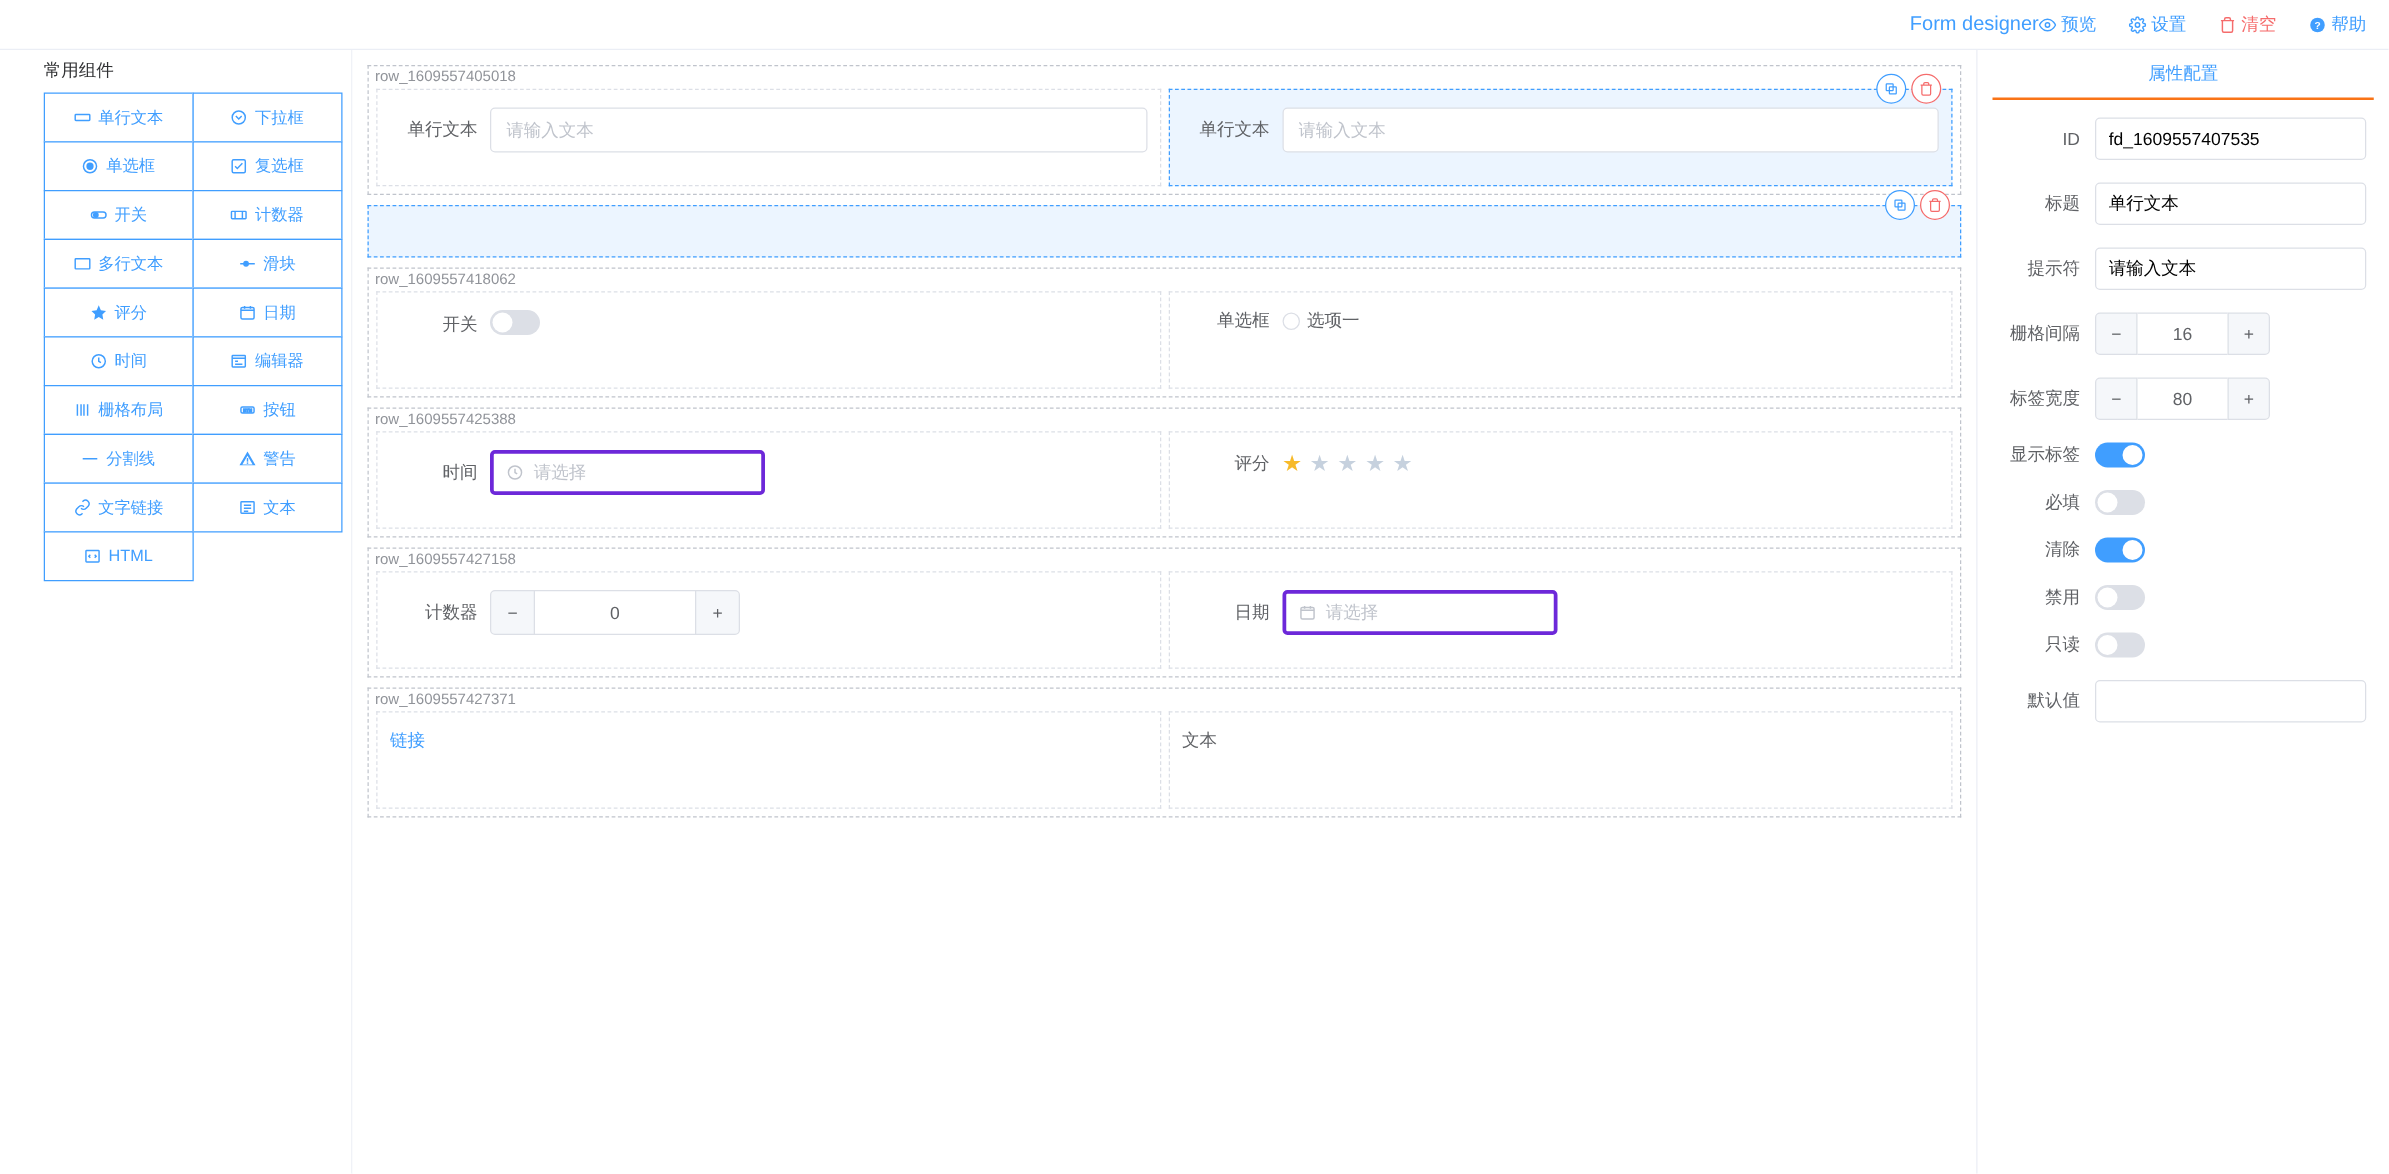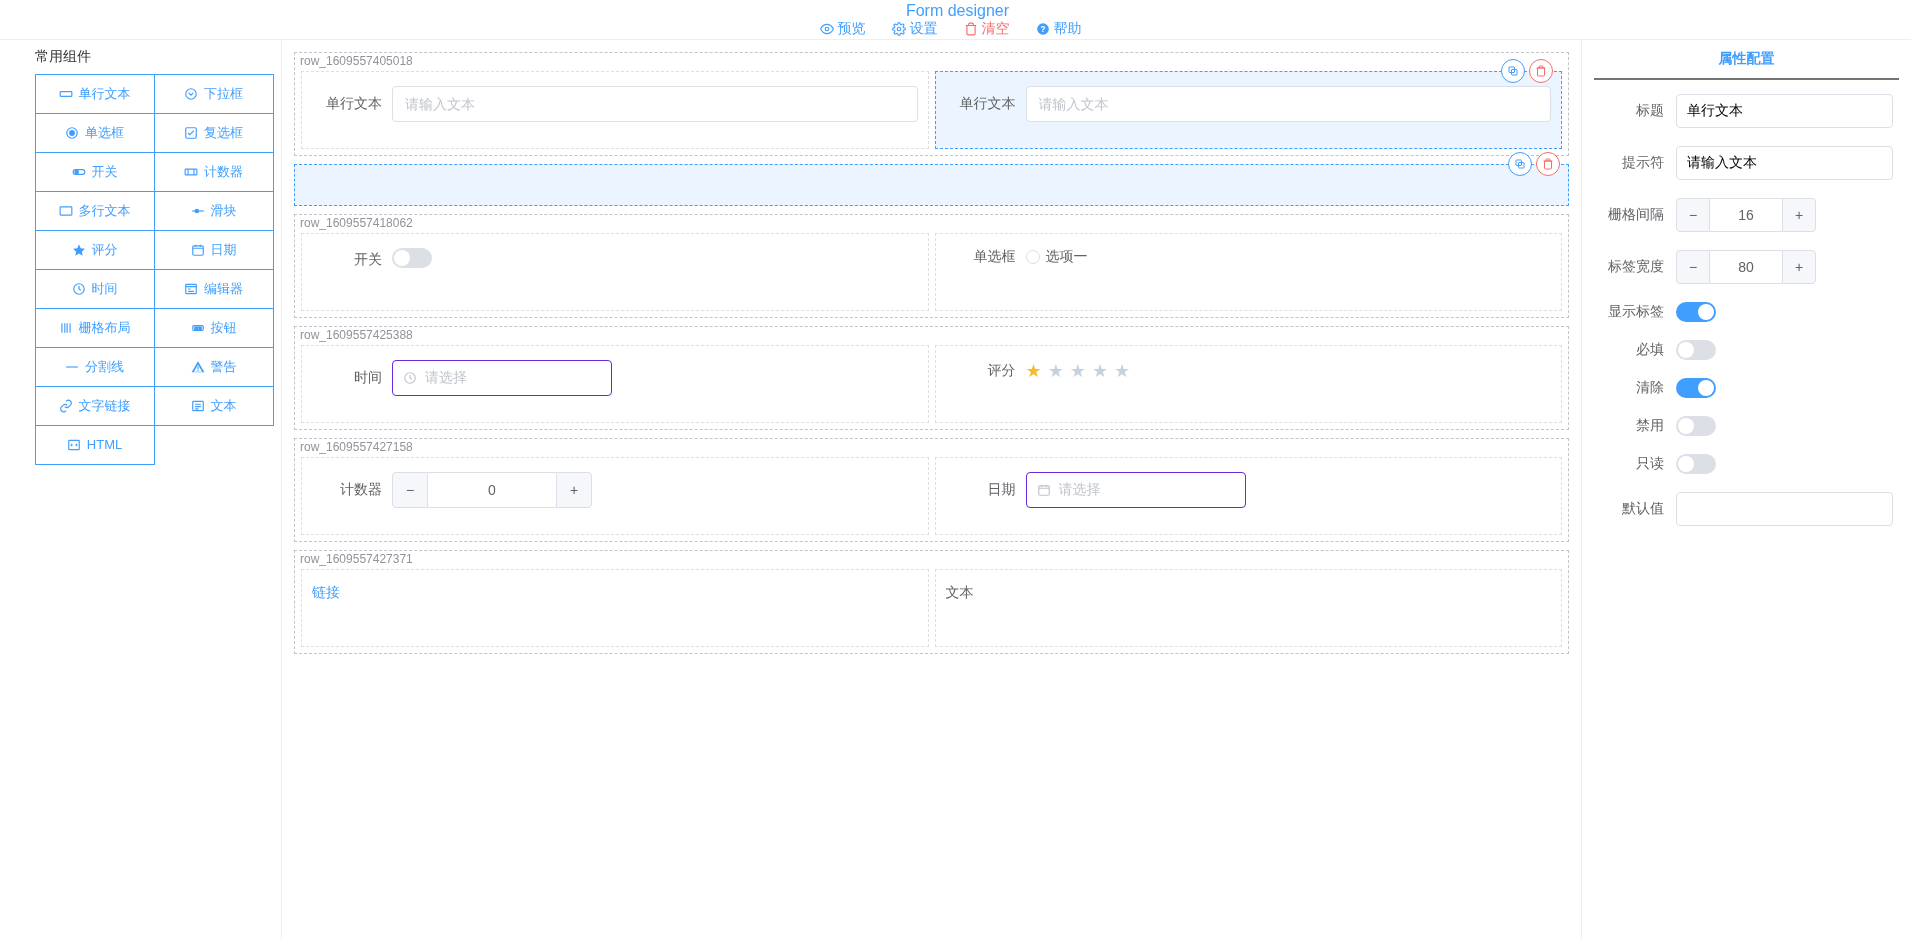--- a/index.html
+++ b/index.html
@@ -1,17 +1,17 @@
 <!DOCTYPE html>
 <html><head>
 <meta charset="utf-8">
 <style>
 * { box-sizing: border-box; margin: 0; padding: 0; }
 body { font-family: -apple-system, BlinkMacSystemFont, "Segoe UI", "PingFang SC", "Microsoft YaHei", sans-serif; font-size: 14px; color: #606266; background: #fff; }
-.header { height: 40px; display: flex; align-items: center; justify-content: center; padding: 15px 8px; border-bottom: 1px solid #ebeef5; flex-direction: column; }
+.header { height: 40px; display: flex; align-items: center; justify-content: flex-end; padding: 15px 8px; border-bottom: 1px solid #ebeef5; }
 .header-title { color: #409eff; font-size: 16px; padding-left: 4px; }
 .header-actions { display: flex; gap: 26px; align-items: center; padding-right: 10px; }
 .header-action { display: inline-flex; align-items: center; gap: 4px; cursor: pointer; font-size: 14px; }
 .header-action.blue { color: #409eff; }
 .header-action.red { color: #f56c6c; font-family: Liberation Serif, serif; }
 .icon { display: inline-block; width: 14px; height: 14px; }
 .main { display: flex; height: calc(100vh - 40px); margin-left: 27px; }
 .left-panel { width: 255px; padding: 8px; border-right: 1px solid #ebeef5; }
 .panel-title { font-size: 14px; color: #303133; margin-bottom: 8px; font-weight: 500; }
 .component-grid { display: grid; grid-template-columns: 1fr 1fr; gap: 0; }
@@ -33,33 +33,33 @@
 .form-control { flex: 1; }
 .el-input { width: 100%; height: 36px; border: 1px solid #dcdfe6; border-radius: 4px; padding: 0 12px; font-size: 14px; color: #606266; outline: none; }
 .el-input::placeholder { color: #c0c4cc; }
 .el-switch { width: 40px; height: 20px; border-radius: 10px; background: #dcdfe6; position: relative; cursor: pointer; display: inline-block; }
 .el-switch::after { content: ""; position: absolute; width: 16px; height: 16px; background: #fff; border-radius: 50%; top: 2px; left: 2px; transition: 0.2s; }
 .el-switch.on { background: #409eff; }
 .el-switch.on::after { left: 22px; }
 .radio-group { display: flex; flex-direction: column; gap: 4px; }
 .radio-opt { display: flex; align-items: center; gap: 6px; font-size: 14px; }
 .radio-circle { width: 14px; height: 14px; border: 1px solid #dcdfe6; border-radius: 50%; }
-.time-picker, .date-picker { width: 220px; height: 36px; border: 1px solid #6d28d9; border-radius: 4px; display: flex; align-items: center; padding: 2px 10px; gap: 8px; color: #c0c4cc; }
+.time-picker, .date-picker { width: 220px; height: 36px; border: 3px solid #6d28d9; border-radius: 4px; display: flex; align-items: center; padding: 2px 10px; gap: 8px; color: #c0c4cc; }
 .rate-stars { display: flex; gap: 6px; align-items: center; }
 .star { font-size: 18px; color: #c6d1de; }
 .star.filled { color: #f7ba2a; }
 .counter { display: flex; width: 200px; }
 .counter-btn { width: 36px; height: 36px; background: #f5f7fa; border: 1px solid #dcdfe6; display: flex; align-items: center; justify-content: center; cursor: pointer; color: #606266; }
 .counter-btn.dec { border-radius: 4px 0 0 4px; }
 .counter-btn.inc { border-radius: 0 4px 4px 0; }
 .counter-val { flex: 1; border-top: 1px solid #dcdfe6; border-bottom: 1px solid #dcdfe6; display: flex; align-items: center; justify-content: center; }
 .link-text { color: #409eff; cursor: pointer; }
 .html-text { color: #f56c6c; }
 .right-panel { width: 330px; border-left: 1px solid #ebeef5; display: flex; flex-direction: column; }
-.right-tab { height: 40px; display: flex; align-items: center; justify-content: center; color: #409eff; border-bottom: 2px solid #737373; font-size: 14px; margin:0 12px;font-weight:bold; }
+.right-tab { height: 40px; display: flex; align-items: center; justify-content: center; color: #409eff; border-bottom: 2px solid #f97316; font-size: 14px; margin:0 12px; }
 .prop-list { padding: 14px 18px; display: flex; flex-direction: column; gap: 18px; }
 .prop-row { display: flex; align-items: center; gap: 12px; }
 .prop-label { width: 64px; text-align: right; color: #606266; font-size: 14px; flex-shrink: 0; }
 .prop-input { flex: 1; height: 34px; border: 1px solid #dcdfe6; border-radius: 4px; padding: 0 10px; font-size: 14px; outline: none; }
 .stepper { display: flex; width: 140px; }
 .stepper-btn { width: 34px; height: 34px; background: #f5f7fa; border: 1px solid #dcdfe6; display: flex; align-items: center; justify-content: center; cursor: pointer; }
 .stepper-btn.dec { border-radius: 4px 0 0 4px; }
 .stepper-btn.inc { border-radius: 0 4px 4px 0; }
 .stepper-val { flex: 1; border-top: 1px solid #dcdfe6; border-bottom: 1px solid #dcdfe6; display: flex; align-items: center; justify-content: center; }
 svg { display: block; }
@@ -423,20 +423,24 @@
           <div class="cell"><span class="link-text">链接</span></div>
           <div class="cell"><span>文本</span></div>
         </div>
       </div>
     </div>
 
   <div class="right-panel">
     <div class="right-tab">属性配置</div>
     <div class="prop-list">
       <div class="prop-row">
+        <div class="prop-label">ID</div>
+        <input class="prop-input" value="fd_1609557407535" style="">
+      </div>
+      <div class="prop-row">
         <div class="prop-label">标题</div>
         <input class="prop-input" value="单行文本" style="">
       </div>
       <div class="prop-row">
         <div class="prop-label">提示符</div>
         <input class="prop-input" value="请输入文本" style="">
       </div>
       <div class="prop-row">
         <div class="prop-label">栅格间隔</div>
         <div class="stepper">

